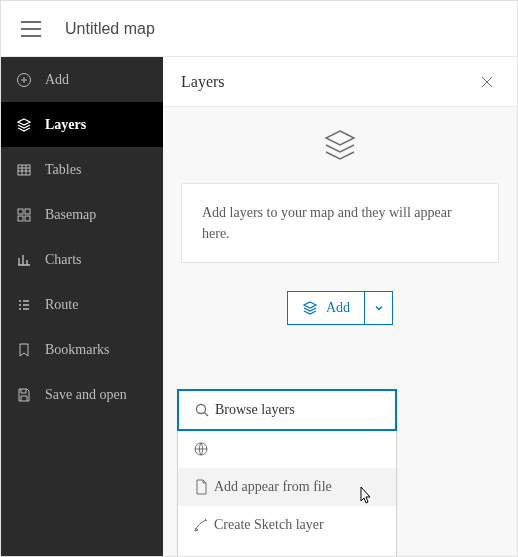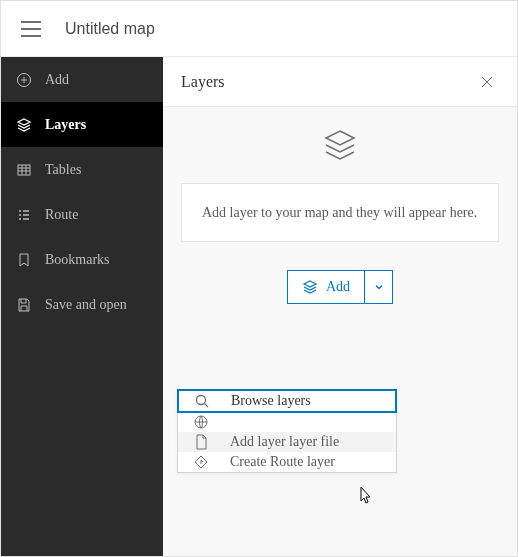--- a/index.html
+++ b/index.html
@@ -147,22 +147,22 @@
   top: 282px;
   left: 14px;
   width: 220px;
   background: #fff;
   border: 1px solid #d4d4d4;
   box-shadow: 0 1px 3px rgba(0,0,0,0.06);
 }
 .dd-item {
   display: flex;
   align-items: center;
-  gap: 20px;
-  padding: 1px 14px;
+  gap: 4px;
+  padding: 10px 14px;
   color: #595959;
   font-size: 14px;
   cursor: pointer;
 }
 .dd-item.first {
   border: 2px solid #0079c1;
   margin: -1px;
   color: #323232;
 }
 .dd-item.hovered {
@@ -214,21 +214,40 @@
     <div class="sb-item">
       <span class="sb-icon">
         <svg width="16" height="16" viewBox="0 0 16 16" fill="none" stroke="currentColor" stroke-width="1">
             <rect x="2" y="3" width="12" height="10"></rect>
             <path d="M2 6h12M2 9h12M6 3v10M10 3v10"></path>
           </svg>
       </span>
       <span>Tables</span>
     </div>
 
-
+    <div class="sb-item">
+      <span class="sb-icon">
+        <svg width="16" height="16" viewBox="0 0 16 16" fill="none" stroke="currentColor" stroke-width="1">
+            <rect x="2" y="2" width="5" height="5"></rect>
+            <rect x="9" y="2" width="5" height="5"></rect>
+            <rect x="2" y="9" width="5" height="5"></rect>
+            <rect x="9" y="9" width="5" height="5"></rect>
+          </svg>
+      </span>
+      <span>Basemap</span>
+    </div>
+
+    <div class="sb-item">
+      <span class="sb-icon">
+        <svg width="16" height="16" viewBox="0 0 16 16" fill="none" stroke="currentColor" stroke-width="1.4">
+            <path d="M3 13V6M7 13V3M11 13V8M2 13h12"></path>
+          </svg>
+      </span>
+      <span>Charts</span>
+    </div>
 
     <div class="sb-item">
       <span class="sb-icon">
         <svg width="16" height="16" viewBox="0 0 16 16" fill="none" stroke="currentColor" stroke-width="1.4">
             <path d="M3 4h2M7 4h6M3 8h2M7 8h6M3 12h2M7 12h6"></path>
           </svg>
       </span>
       <span>Route</span>
     </div>
 
@@ -262,21 +281,21 @@
           </svg>
       </div>
     </div>
 
     <div class="panel-body">
       <div class="empty-icon">
         <svg width="40" height="40" viewBox="0 0 40 40" fill="none" stroke="#6e6e6e" stroke-width="1.5">
             <path d="M20 6l14 7-14 7-14-7 14-7zM6 20l14 7 14-7M6 27l14 7 14-7"></path>
           </svg>
       </div>
-      <div class="empty-box">Add layer to your map and they will appear here.</div>
+      <div class="empty-box">Add layers to your map and they will appear here.</div>
 
       <div class="add-split">
         <div class="add-split-inner">
           <div class="add-btn">
             <span>
               <svg width="16" height="16" viewBox="0 0 16 16" fill="none" stroke="#0079c1" stroke-width="1.2">
                   <path d="M8 2l6 3-6 3-6-3 6-3zM2 8l6 3 6-3M2 11l6 3 6-3"></path>
                 </svg>
             </span>
             <span>Add</span>
@@ -306,21 +325,29 @@
                 <path d="M2 8h12M8 2c2 2 2 10 0 12M8 2c-2 2-2 10 0 12"></path>
               </svg>
           </span>
         </div>
         <div class="dd-item hovered">
           <span class="dd-icon">
             <svg width="14" height="16" viewBox="0 0 14 16" fill="none" stroke="currentColor" stroke-width="1">
                 <path d="M3 1h6l3 3v11H3V1zM9 1v3h3"></path>
               </svg>
           </span>
-          <span>Add layer layer file</span>
+          <span>Add appear from file</span>
+        </div>
+        <div class="dd-item">
+          <span class="dd-icon">
+            <svg width="16" height="16" viewBox="0 0 16 16" fill="none" stroke="currentColor" stroke-width="1">
+                <path d="M2 14c2-5 6-9 11-11M12 2l2 2M2 14l1-3 2 2-3 1z"></path>
+              </svg>
+          </span>
+          <span>Create Sketch layer</span>
         </div>
         <div class="dd-item">
           <span class="dd-icon">
             <svg width="16" height="16" viewBox="0 0 16 16" fill="none" stroke="currentColor" stroke-width="1">
                 <path d="M8 2l6 6-6 6-6-6 6-6z"></path>
                 <path d="M8 10V6l2 2"></path>
               </svg>
           </span>
           <span>Create Route layer</span>
         </div>

